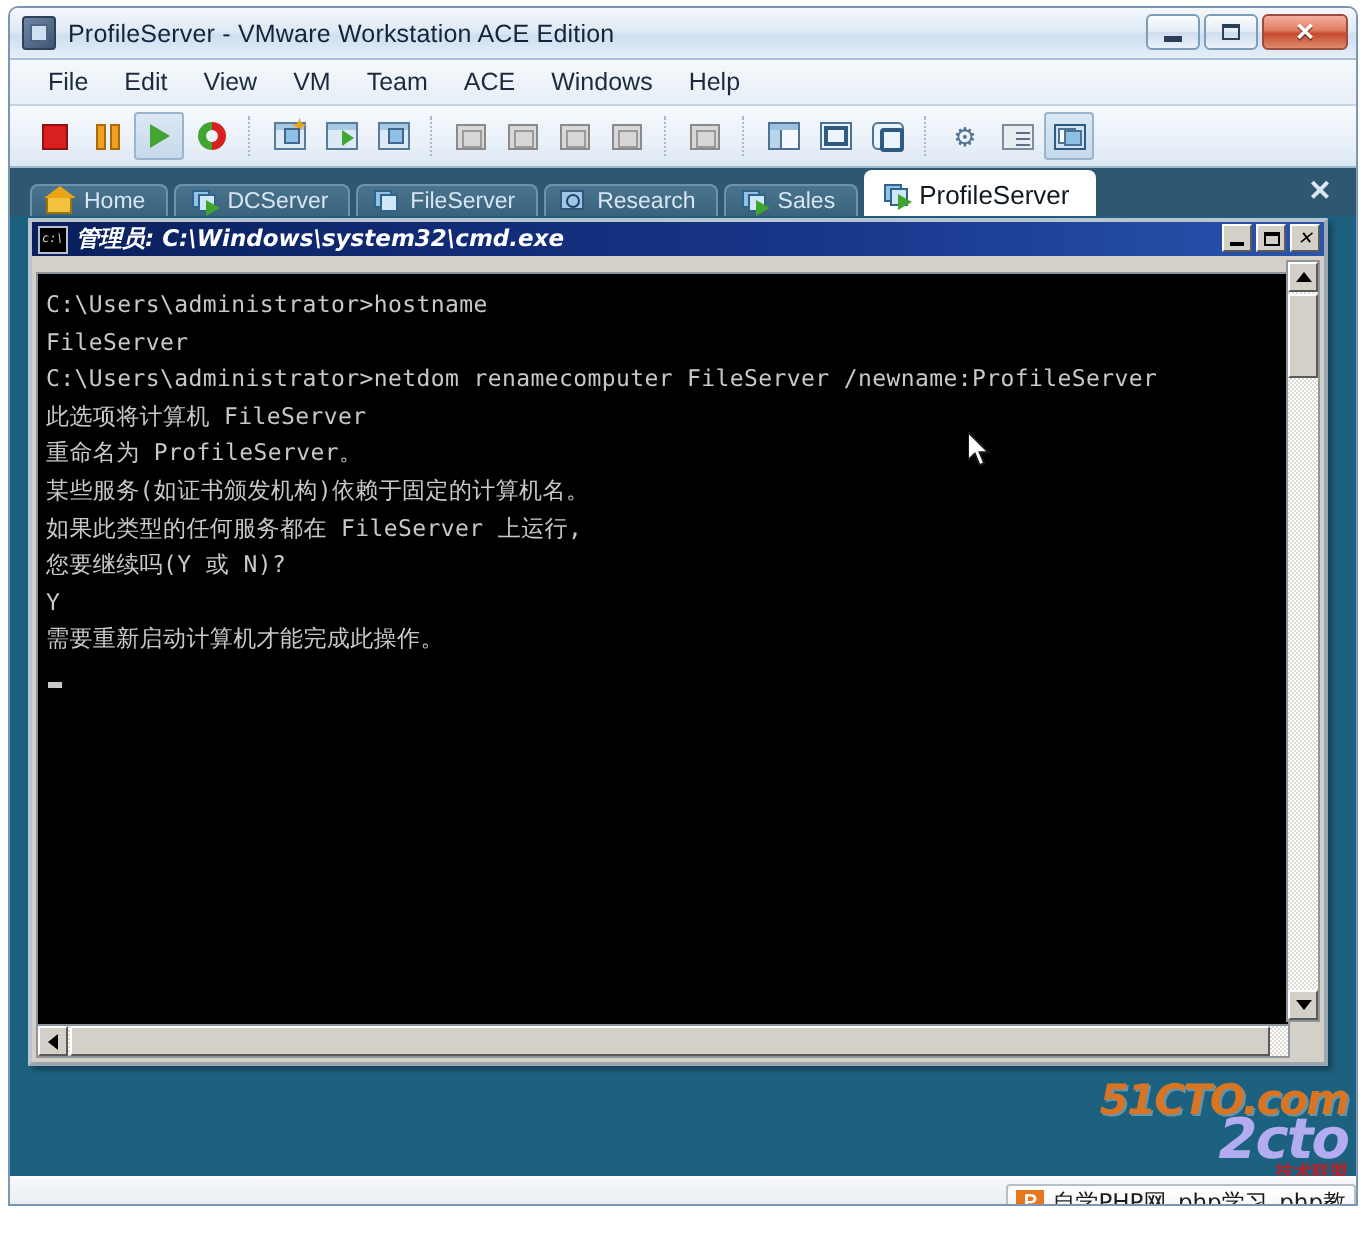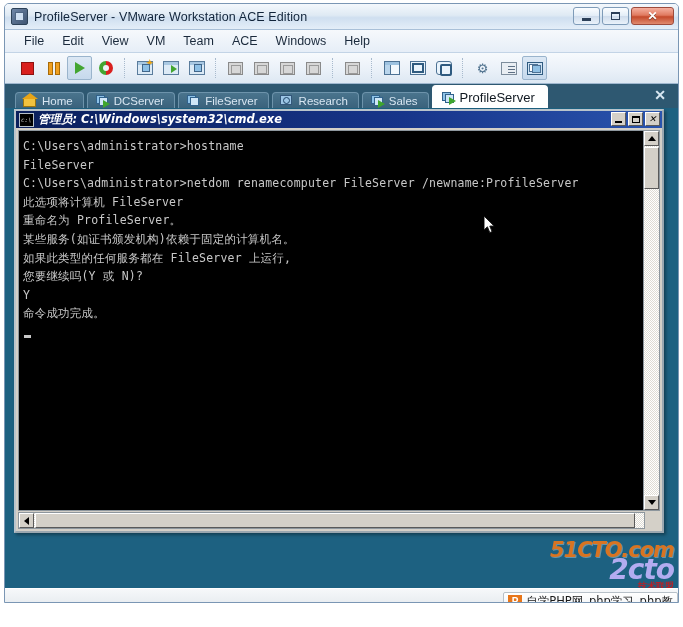--- a/index.html
+++ b/index.html
@@ -335,21 +335,21 @@
     display:flex;align-items:center;justify-content:center;
     box-sizing:border-box;
     font-size: 9px; color:#000; line-height:1;
     font-family:"Liberation Sans", sans-serif;
   }
   .cmd-btn .mn { width:7px;height:2px;background:#000;margin-top:6px; }
   .cmd-btn .mx { width:8px;height:7px;border:1px solid #000;border-top-width:2px;box-sizing:border-box; }
 
   #cmd-body {
     position: absolute;
-    left: 2px; top: 19px;
+    left: 2px; top: 25px;
     width: 627px; height: 381px;
     background: #000000;
     padding: 6px 0 0 4px;
     box-sizing: border-box;
     overflow: hidden;
     border: 1px solid #8d969d;
   }
   .cmd-line {
     color: #c8c8c8;
     font-family: "DejaVu Sans Mono", monospace;
@@ -660,22 +660,22 @@
         <div class="cmd-line blank"></div>
         <div class="cmd-line">C:\Users\administrator&gt;netdom renamecomputer FileServer /newname:ProfileServer</div>
         <div class="cmd-line">此选项将计算机 FileServer</div>
         <div class="cmd-line">重命名为 ProfileServer。</div>
         <div class="cmd-line blank"></div>
         <div class="cmd-line">某些服务(如证书颁发机构)依赖于固定的计算机名。</div>
         <div class="cmd-line">如果此类型的任何服务都在 FileServer 上运行,</div>
         <div class="cmd-line blank"></div>
         <div class="cmd-line">您要继续吗(Y 或 N)?</div>
         <div class="cmd-line">Y</div>
+        <div class="cmd-line">需要重新启动计算机才能完成此操作。</div>
         <div class="cmd-line blank"></div>
-        <div class="cmd-line">命令成功完成。</div>
         <div class="cmd-line blank"></div>
         <div class="cmd-line blank"></div>
         <div class="cmd-line"><span class="cursor-blk"></span></div>
       </div>
 
       <div id="cmd-vscroll">
         <div class="sb-arrow" style="left:0;top:0;">
             <span class="ar-up"></span>
           </div>
         <div class="sb-thumb" style="left:0;top:16px;width:15px;height:42px;"></div>

